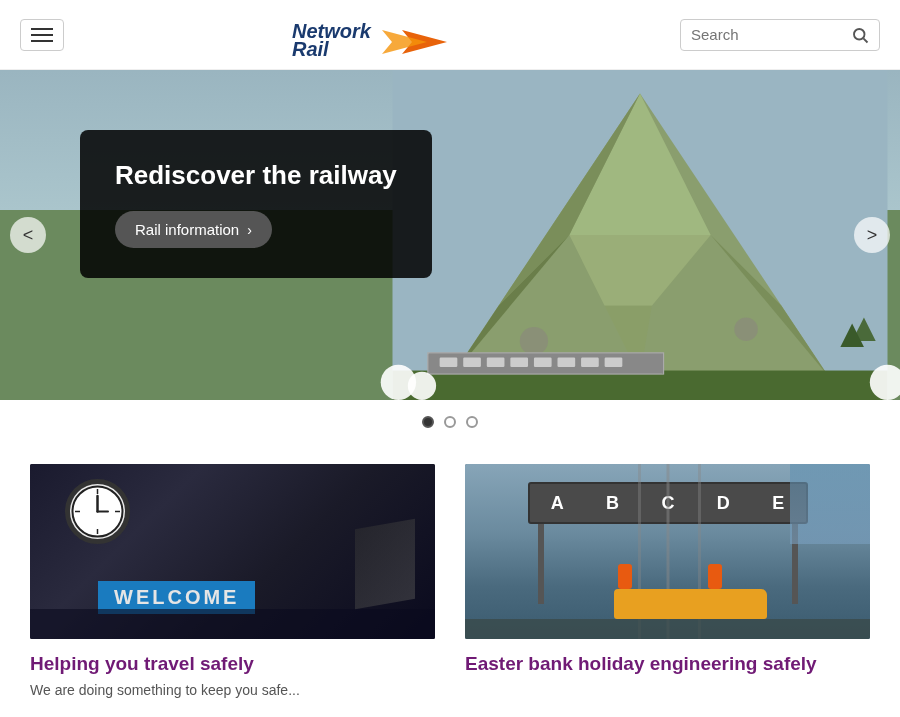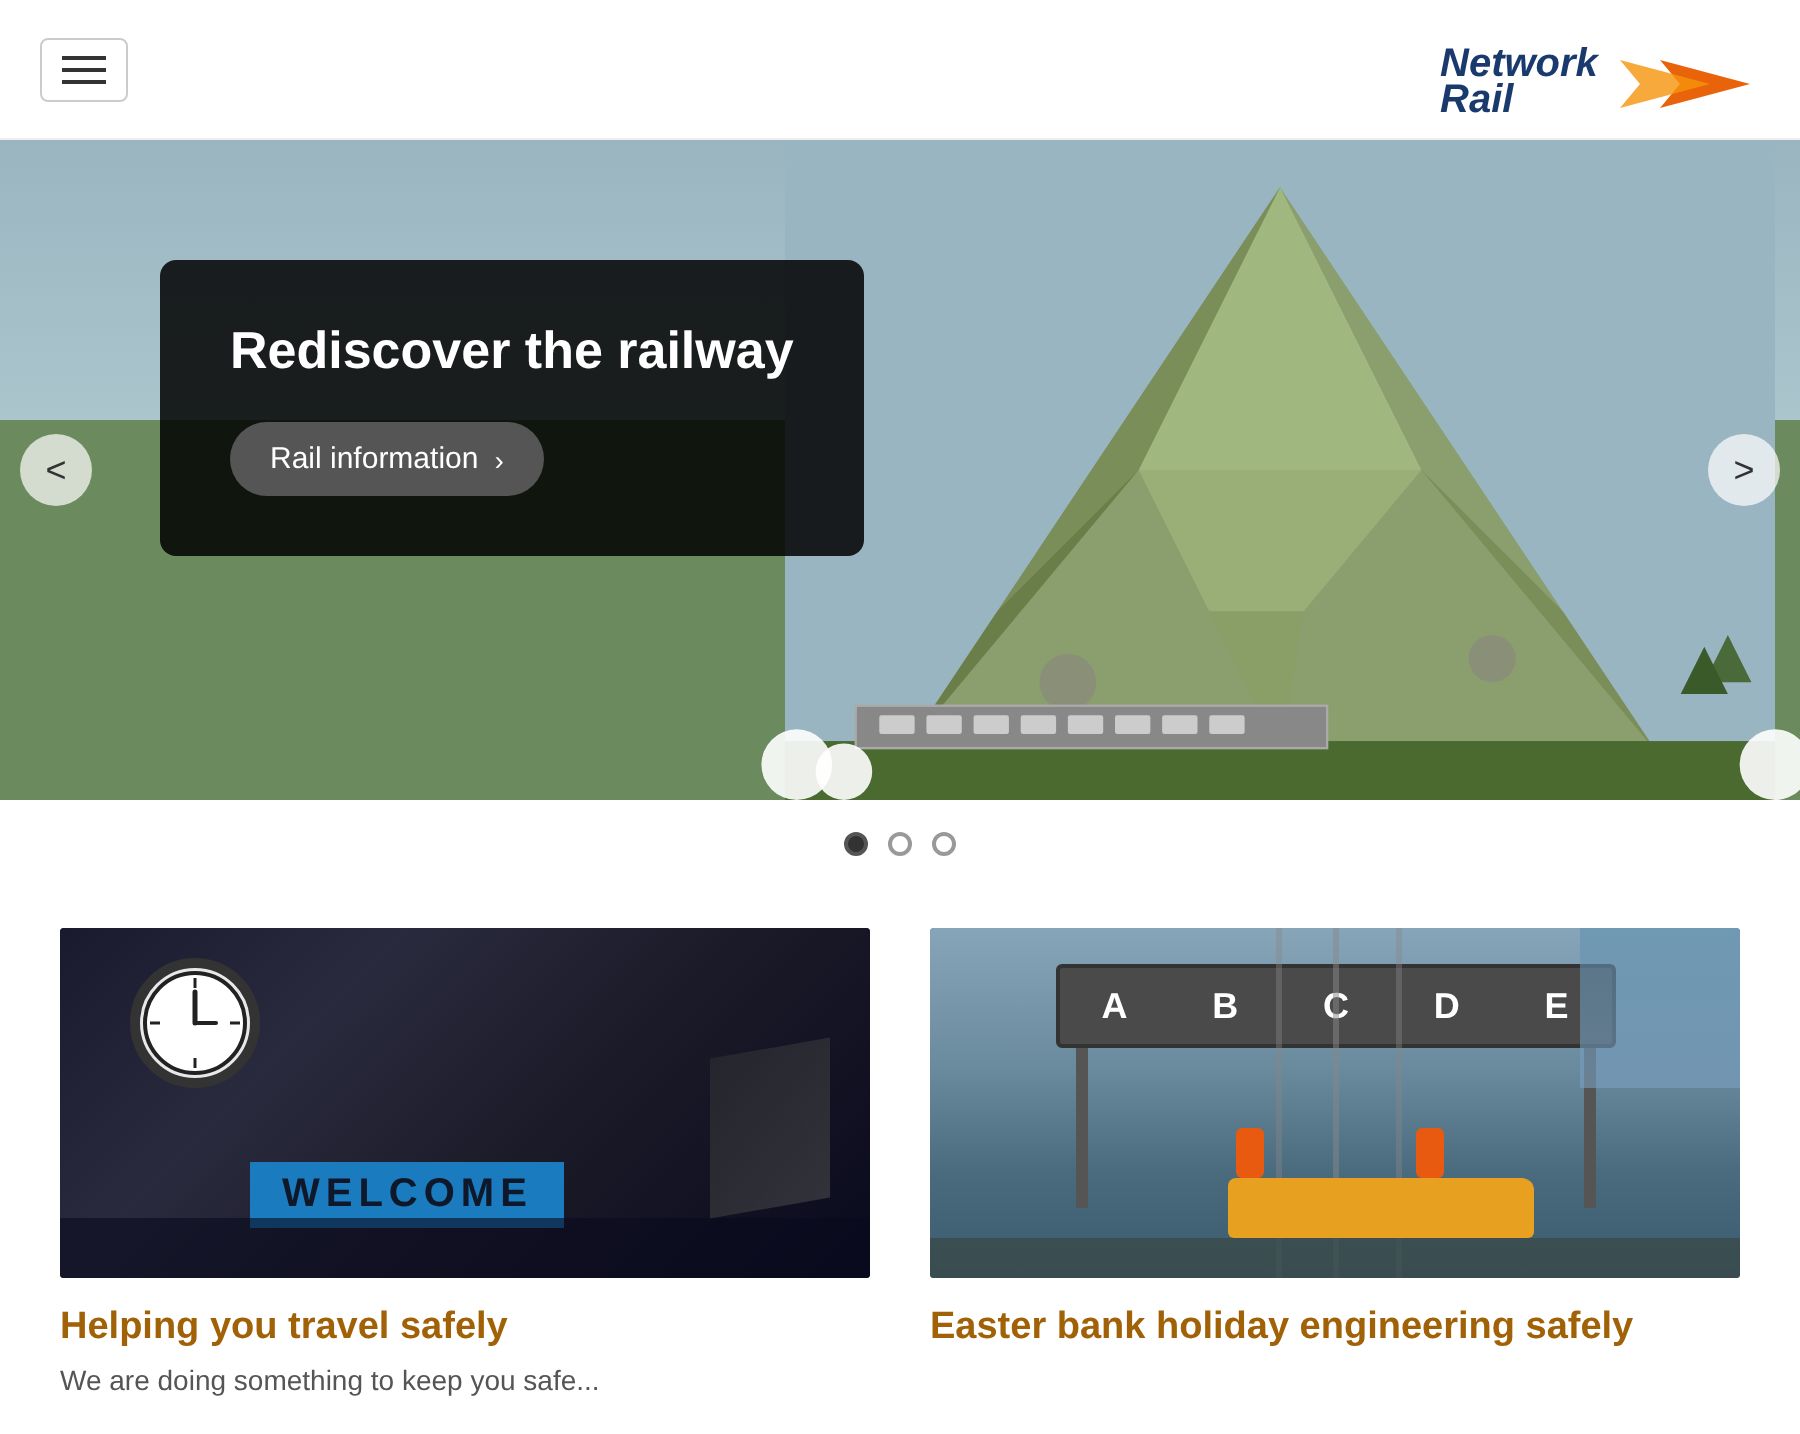--- a/index.html
+++ b/index.html
@@ -170,21 +170,21 @@
       width: 100%;
       height: 175px;
       object-fit: cover;
       border-radius: 2px;
       overflow: hidden;
       position: relative;
     }
     .card-title {
       font-size: 19px;
       font-weight: 700;
-      color: #a16207;
+      color: #701a75;
       margin-top: 14px;
       margin-bottom: 6px;
     }
     .card-desc {
       font-size: 14px;
       color: #555;
       line-height: 1.4;
     }
   </style>
 </head>
@@ -200,20 +200,29 @@
   <div class="logo-area">
     <svg width="160" height="45" viewBox="0 0 160 45">
       <text x="0" y="26" font-size="20" font-weight="900" font-style="italic" fill="#1a3a6e" font-family="Arial">Network</text>
       <text x="0" y="44" font-size="20" font-weight="900" font-style="italic" fill="#1a3a6e" font-family="Arial">Rail</text>
 
       <polygon points="110,18 155,30 110,42 120,30" fill="#e8630a"></polygon>
       <polygon points="90,18 135,30 90,42 100,30" fill="#f5930a" opacity="0.8"></polygon>
     </svg>
   </div>
 
+  <div class="search-area">
+    <input type="text" placeholder="Search" style="">
+    <button class="search-icon-btn">
+      <svg width="18" height="18" viewBox="0 0 24 24" fill="none" stroke="#555" stroke-width="2.5">
+        <circle cx="11" cy="11" r="7"></circle>
+        <line x1="16.5" y1="16.5" x2="22" y2="22"></line>
+      </svg>
+    </button>
+  </div>
 </header>
 
 <section class="hero">
 
   <div class="sky-bg"></div>
 
   <svg class="mountain" viewBox="0 0 420 280" style="position:absolute; right:0; top:0; width:520px; height:330px;">
 
     <rect width="420" height="280" fill="#9ab5c2"></rect>
 
@@ -290,21 +299,21 @@
             <line x1="27.5" y1="5" x2="27.5" y2="10" stroke="#222" stroke-width="1.5"></line>
             <line x1="27.5" y1="45" x2="27.5" y2="50" stroke="#222" stroke-width="1.5"></line>
             <line x1="5" y1="27.5" x2="10" y2="27.5" stroke="#222" stroke-width="1.5"></line>
             <line x1="45" y1="27.5" x2="50" y2="27.5" stroke="#222" stroke-width="1.5"></line>
 
             <line x1="27.5" y1="27.5" x2="27.5" y2="12" stroke="#222" stroke-width="2.5" stroke-linecap="round"></line>
             <line x1="27.5" y1="27.5" x2="38" y2="27.5" stroke="#222" stroke-width="2" stroke-linecap="round"></line>
           </svg>
         </div>
 
-        <div style="position:absolute;bottom:25px;left:95px;background:#1a7bbf;color:#0f172a;font-size:20px;font-weight:900;padding:5px 16px;letter-spacing:3px;">WELCOME</div>
+        <div style="position:absolute;bottom:25px;left:68px;background:#1a7bbf;color:#e5e5e5;font-size:20px;font-weight:900;padding:5px 16px;letter-spacing:3px;">WELCOME</div>
 
         <div style="position:absolute;bottom:0;left:0;width:100%;height:30px;background:#0a0a1e;opacity:0.6;"></div>
 
         <div style="position:absolute;top:60px;right:20px;width:60px;height:80px;background:linear-gradient(135deg,#333,#555);opacity:0.5;transform:skewY(-10deg);"></div>
       </div>
     </div>
     <h2 class="card-title">Helping you travel safely</h2>
     <p class="card-desc" style="color:#555;font-size:14px;">We are doing something to keep you safe...</p>
   </div>
 

